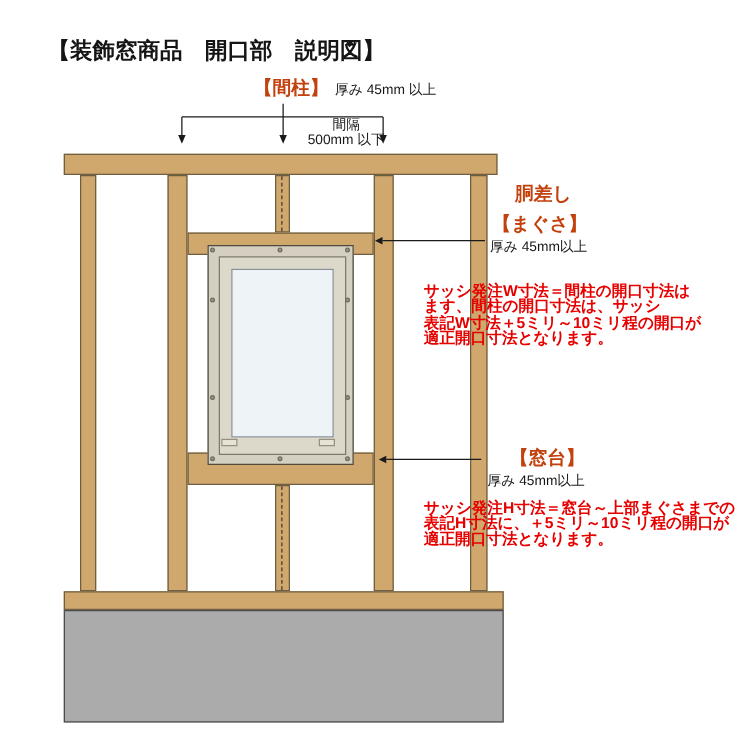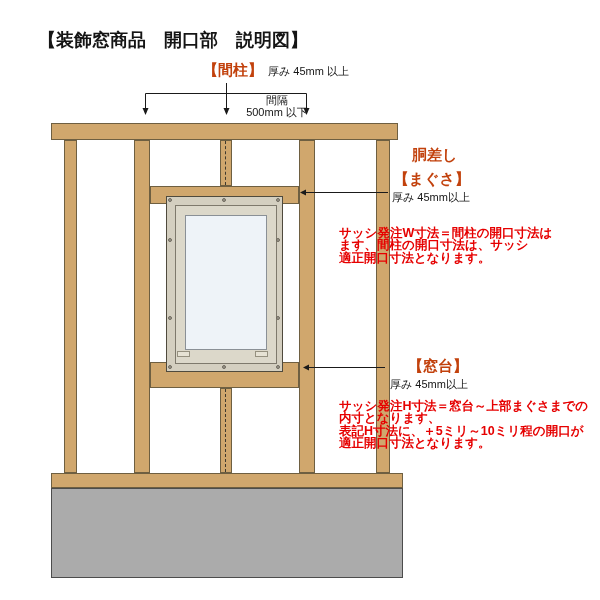--- a/index.html
+++ b/index.html
@@ -156,23 +156,23 @@
   </div>
 
   <div class="lbl-stack" style="left:387px;top:357px;">
     <span class="lbl-big" style="display:block;">【窓台】</span>
     <span class="lbl-small">厚み 45mm以上</span>
   </div>
 
   <div class="note" style="left:339px;top:227px;">
     <span>サッシ発注W寸法＝間柱の開口寸法は</span>
     <span>ます、間柱の開口寸法は、サッシ</span>
+    <span>表記W寸法＋5ミリ～10ミリ程の開口が</span>
     <span>適正開口寸法となります。</span>
   </div>
 
   <div class="note" style="left:339px;top:400px;">
     <span>サッシ発注H寸法＝窓台～上部まぐさまでの</span>
-    <span>内寸となります、</span>
     <span>表記H寸法に、＋5ミリ～10ミリ程の開口が</span>
     <span>適正開口寸法となります。</span>
   </div>
 
 </div>
 
 </body></html>

